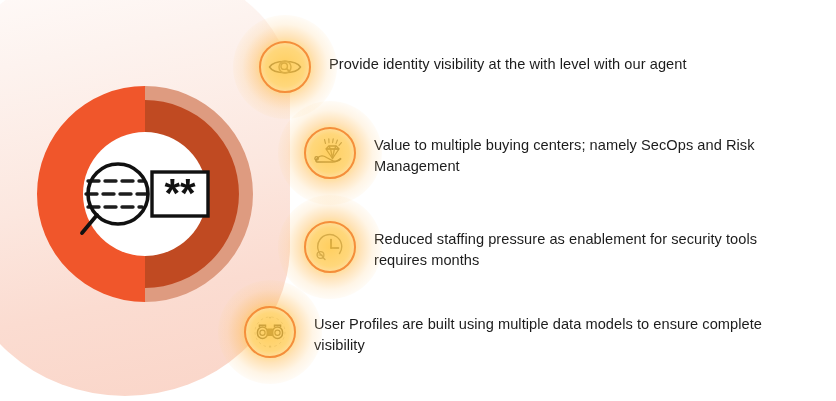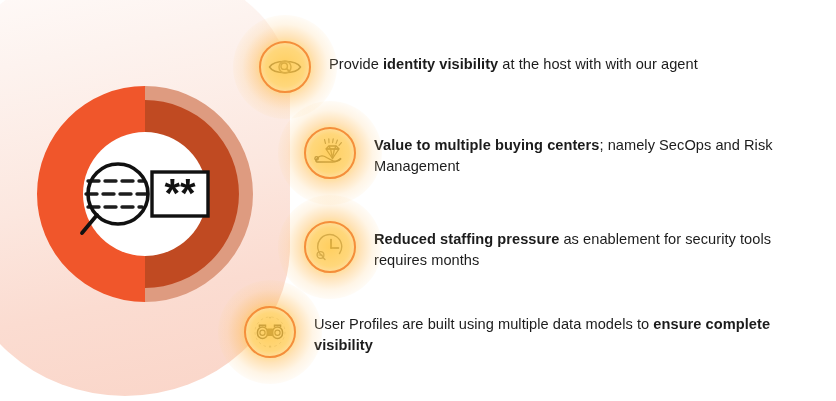--- a/index.html
+++ b/index.html
@@ -97,21 +97,21 @@
   .badge svg { display: block; }
 
   .bullet-text {
     margin-left: 18px;
     color: #1c1c1c;
     font-size: 14.6px;
     line-height: 20.5px;
     letter-spacing: 0.05px;
     padding-top: 13px;
   }
-  .bullet-text b { font-weight: 700; }
+  .bullet-text b { font-weight: 400; }
 
   
   #row-1 { left: 259px; top: 41px; }
   #row-1 .bullet-text { width: 420px; }
 
   #row-2 { left: 304px; top: 127px; }
   #row-2 .bullet-text { width: 430px; padding-top: 8px; }
 
   #row-3 { left: 304px; top: 221px; }
   #row-3 .bullet-text { width: 440px; padding-top: 8px; }
@@ -165,21 +165,21 @@
     <svg width="34" height="24" viewBox="0 0 34 24" aria-hidden="true">
       <g stroke="#4a4a4a" fill="none" stroke-width="1.5" stroke-linecap="round" stroke-linejoin="round">
         <path d="M1.5 12 C6 4.5, 28 4.5, 32.5 12 C28 19.5, 6 19.5, 1.5 12 Z"></path>
         <circle cx="17" cy="12" r="6" stroke="#6a6a6a"></circle>
         <circle cx="16.2" cy="11.2" r="3.2" stroke="#555555" stroke-width="1.4"></circle>
         <line x1="18.6" y1="13.6" x2="21.6" y2="16.6" stroke="#555555" stroke-width="1.6"></line>
       </g>
     </svg>
   </div>
   <div class="bullet-text">
-    <span>Provide </span><b>identity visibility</b><span> at the host with with our agent</span>
+    <span>Provide </span><b>identity visibility</b><span> at the with level with our agent</span>
   </div>
 </div>
 
 <div class="bullet-row" id="row-2">
   <div class="badge">
     <span class="glow"></span>
     <svg width="32" height="30" viewBox="0 0 32 30" aria-hidden="true">
       <g stroke="#5a5a5a" fill="none" stroke-width="1.15" stroke-linecap="round">
 
         <line x1="11.5" y1="5.5" x2="10.5" y2="1.5"></line>

